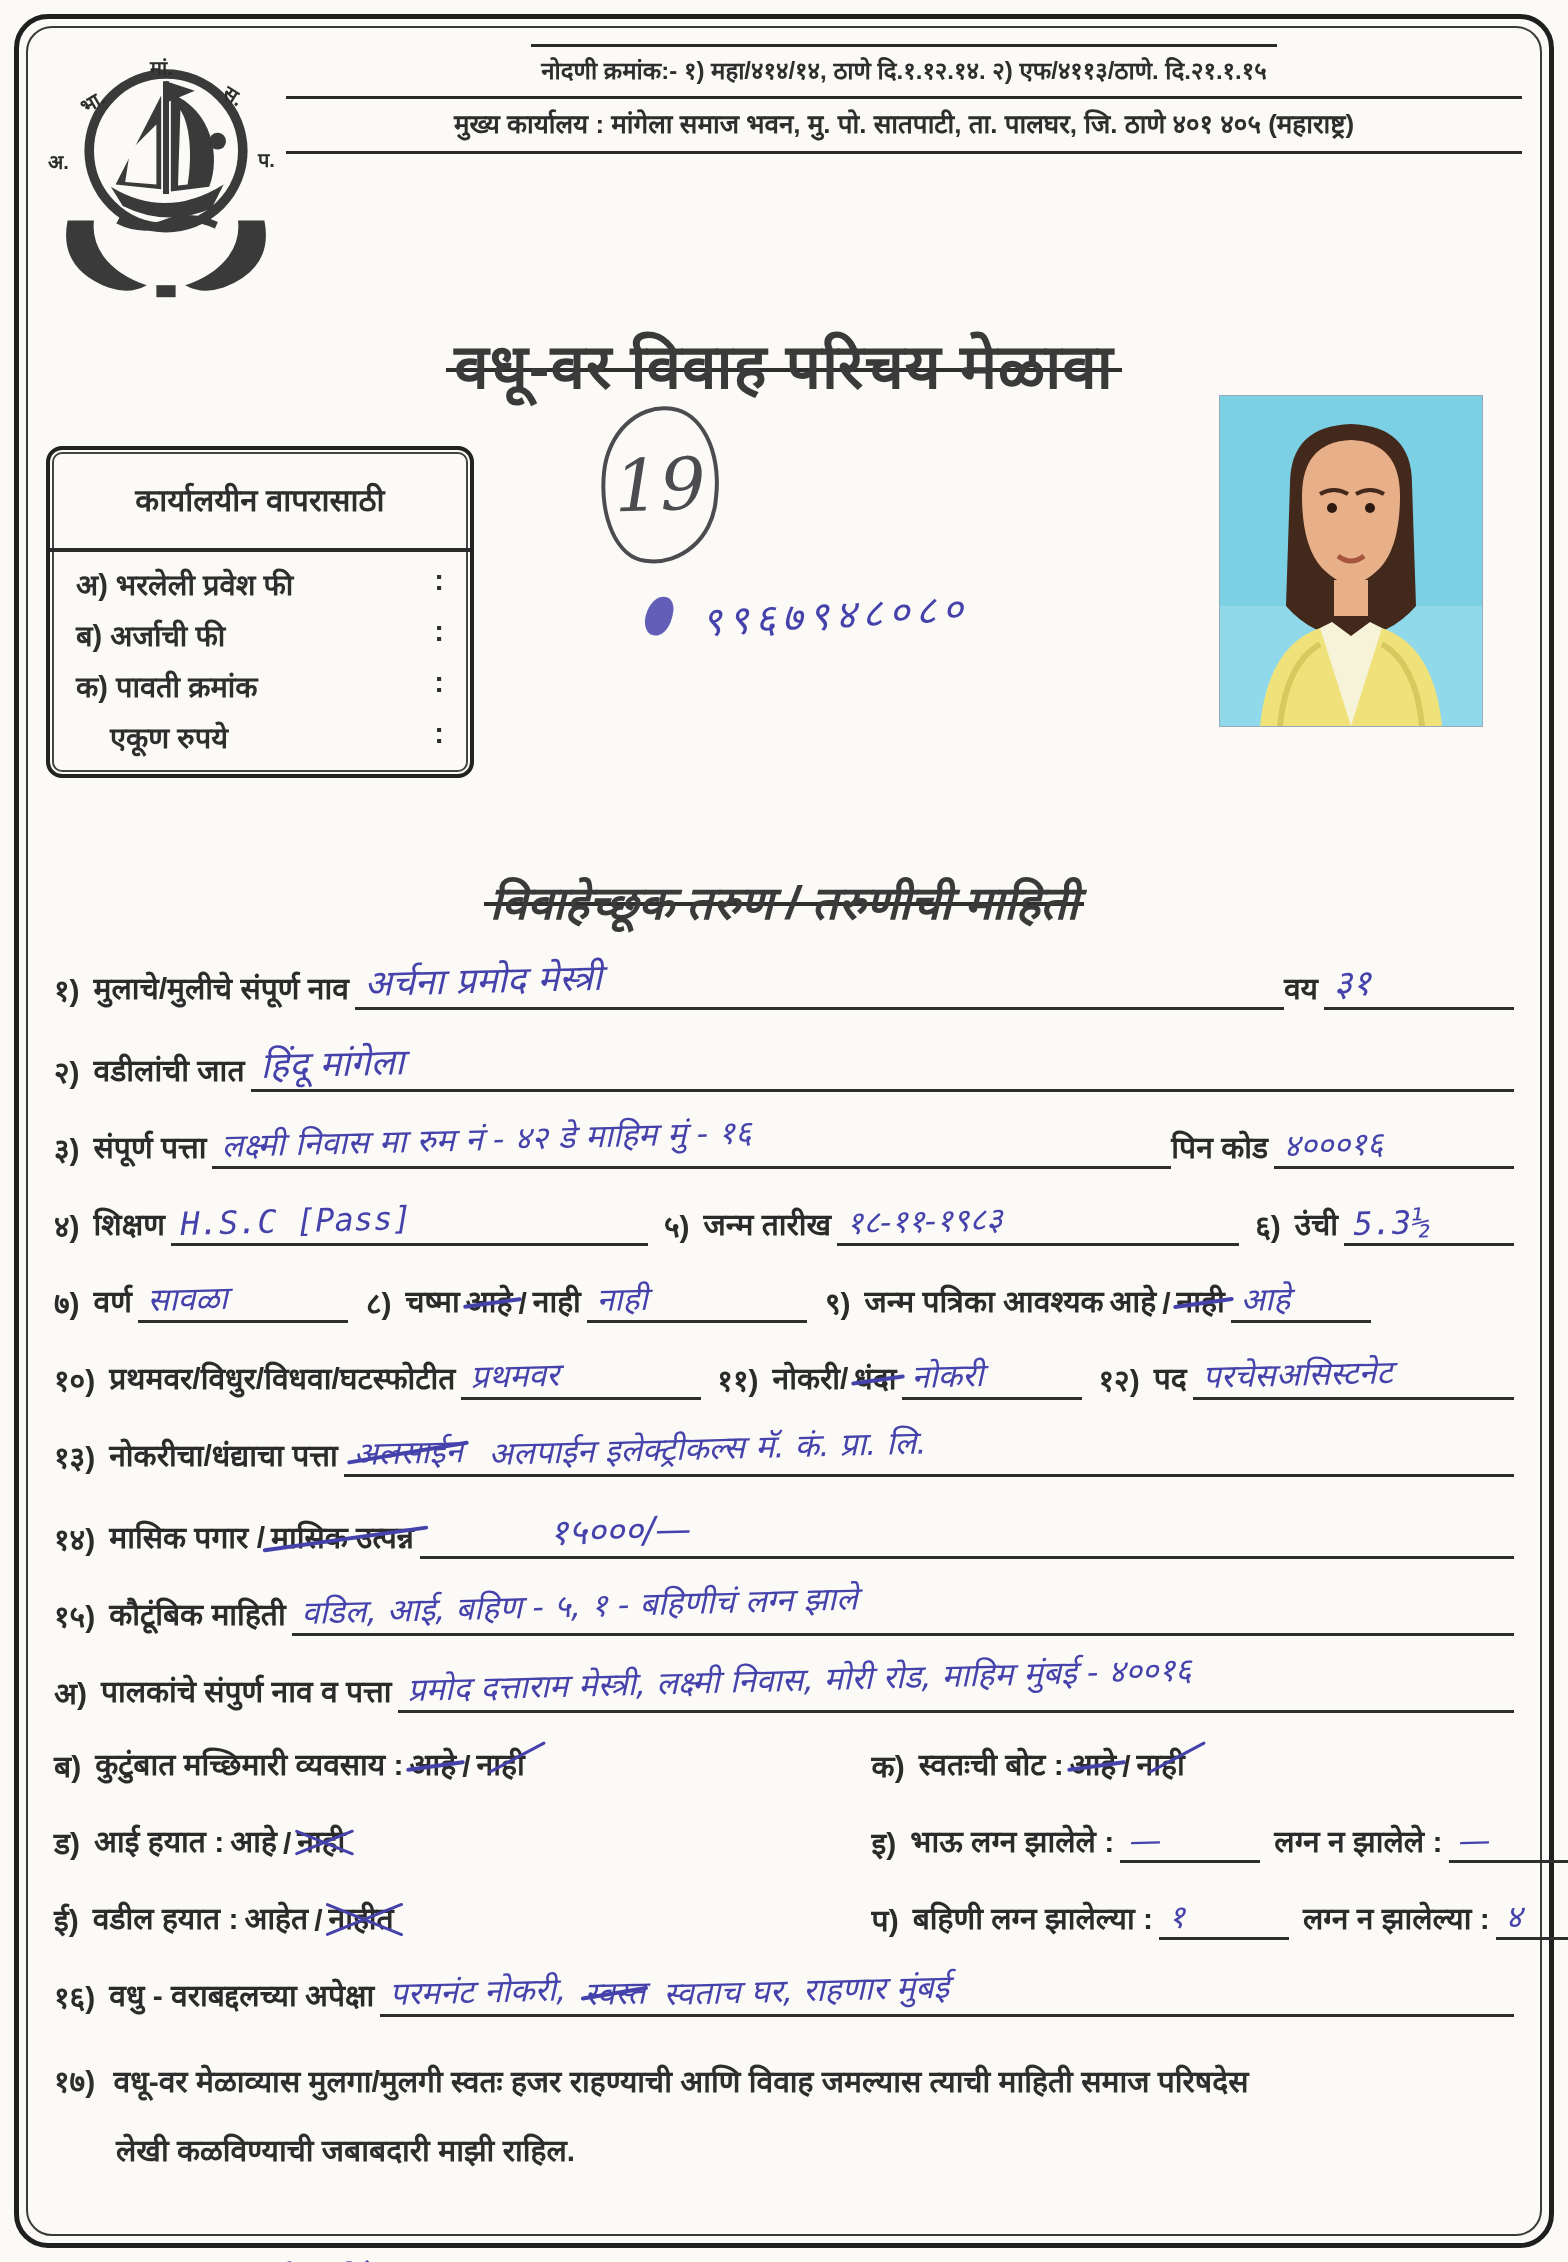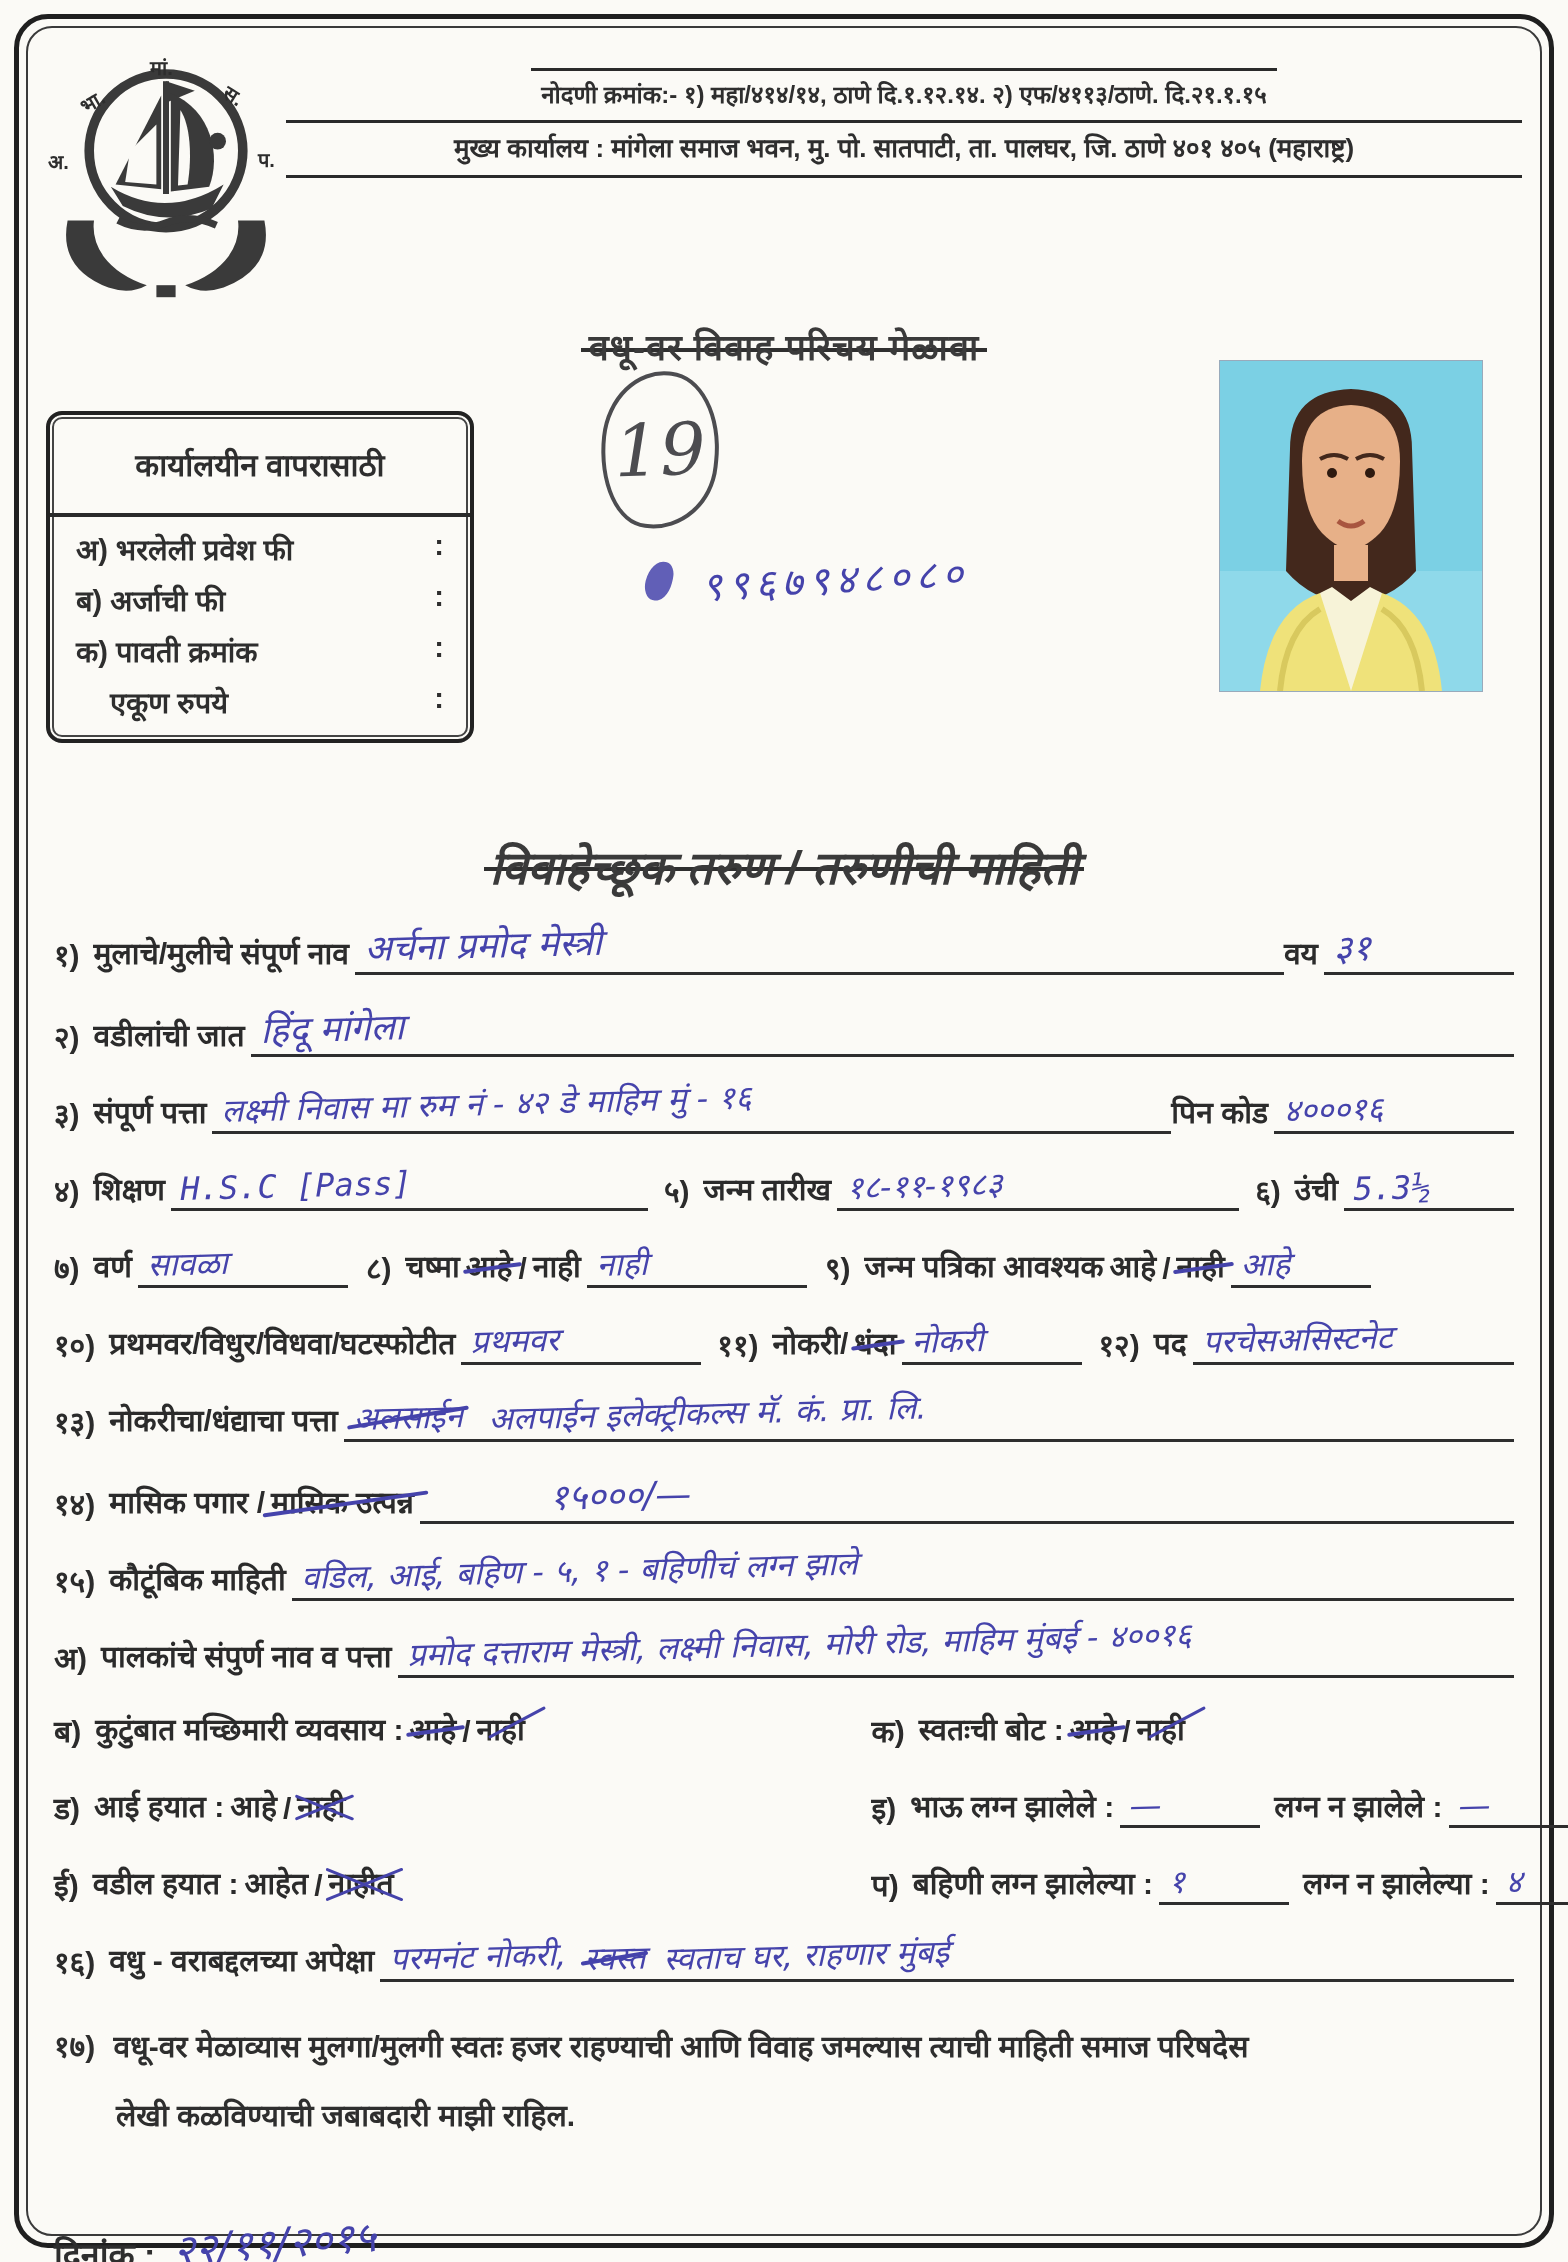--- a/index.html
+++ b/index.html
@@ -10,25 +10,25 @@
   .frame-inner{position:absolute;inset:7px;border:2px solid #3a3a3a;border-radius:26px;}
   .content{position:absolute;inset:40px 46px;}
 
   
   .header{display:flex;align-items:flex-start;}
   .logo-wrap{position:relative;flex:0 0 240px;height:260px;}
   .logo-letter{position:absolute;font-weight:bold;font-size:20px;color:#2d2d2d;}
   .head-text{flex:1;text-align:center;}
   .org-dev{font-size:58px;font-weight:bold;color:#343434;line-height:1.15;letter-spacing:1px;}
   .org-eng{font-size:36px;font-weight:bold;color:#4a4a4a;letter-spacing:.5px;margin-top:4px;}
-  .reg-line{display:inline-block;margin-top:28px;padding:6px 10px 8px;font-size:24px;font-weight:bold;
+  .reg-line{display:inline-block;margin-top:4px;padding:6px 10px 8px;font-size:24px;font-weight:bold;
             border-top:3px solid #2a2a2a;}
   .office-line{font-size:26px;font-weight:bold;margin-top:2px;padding:6px 4px 10px;
                border-top:3px solid #2a2a2a;border-bottom:3px solid #2a2a2a;}
-  .form-title{ text-align:center;font-size:36px;font-weight:bold;color:#3a3a3a;margin-top:22px;
+  .form-title{ text-align:center;font-size:62px;font-weight:bold;color:#3a3a3a;margin-top:22px;
                letter-spacing:1px;}
   .form-title .struck{background:linear-gradient(#2f2f2f,#2f2f2f) 0 56%/100% 4px no-repeat;padding:0 8px;}
 
   
   .mid{position:relative;height:460px;}
   .office-box{position:absolute;left:0;top:40px;width:420px;border:4px solid #222;border-radius:16px;
               box-shadow:0 0 0 2px #fbfaf6 inset,0 0 0 4px #444 inset;padding:0 0 18px;}
   .office-box-title{font-size:31px;font-weight:bold;text-align:center;padding:28px 10px;
                     border-bottom:4px solid #2a2a2a;}
   .office-item{display:flex;font-size:29px;font-weight:bold;padding:12px 26px 0;}

